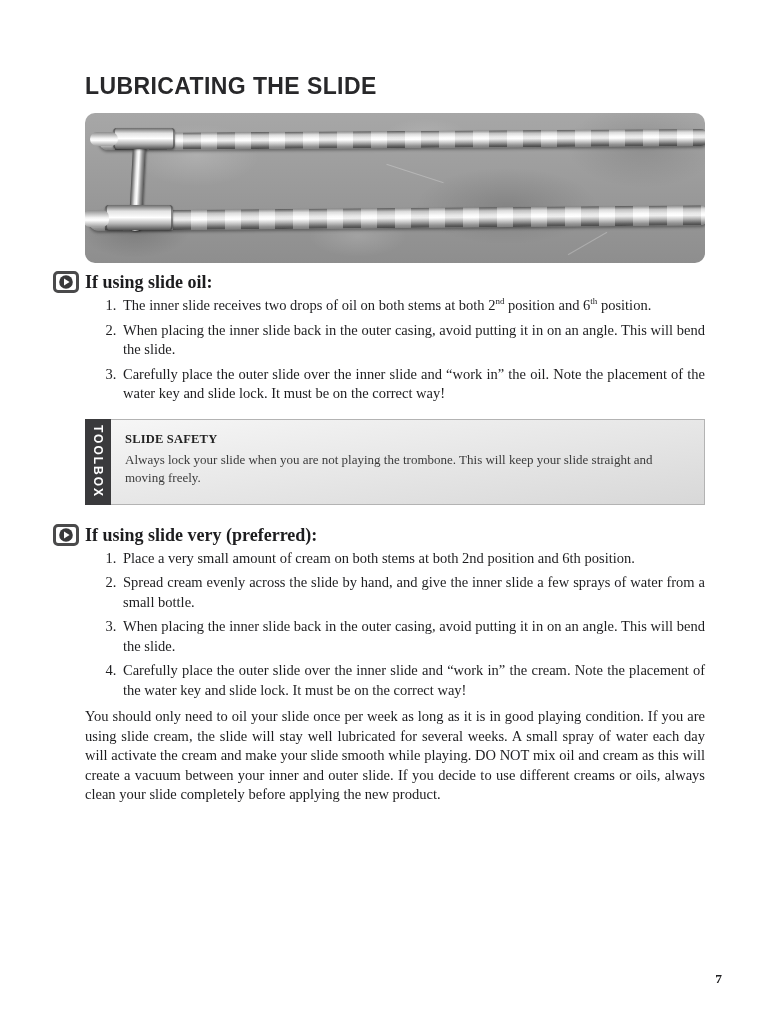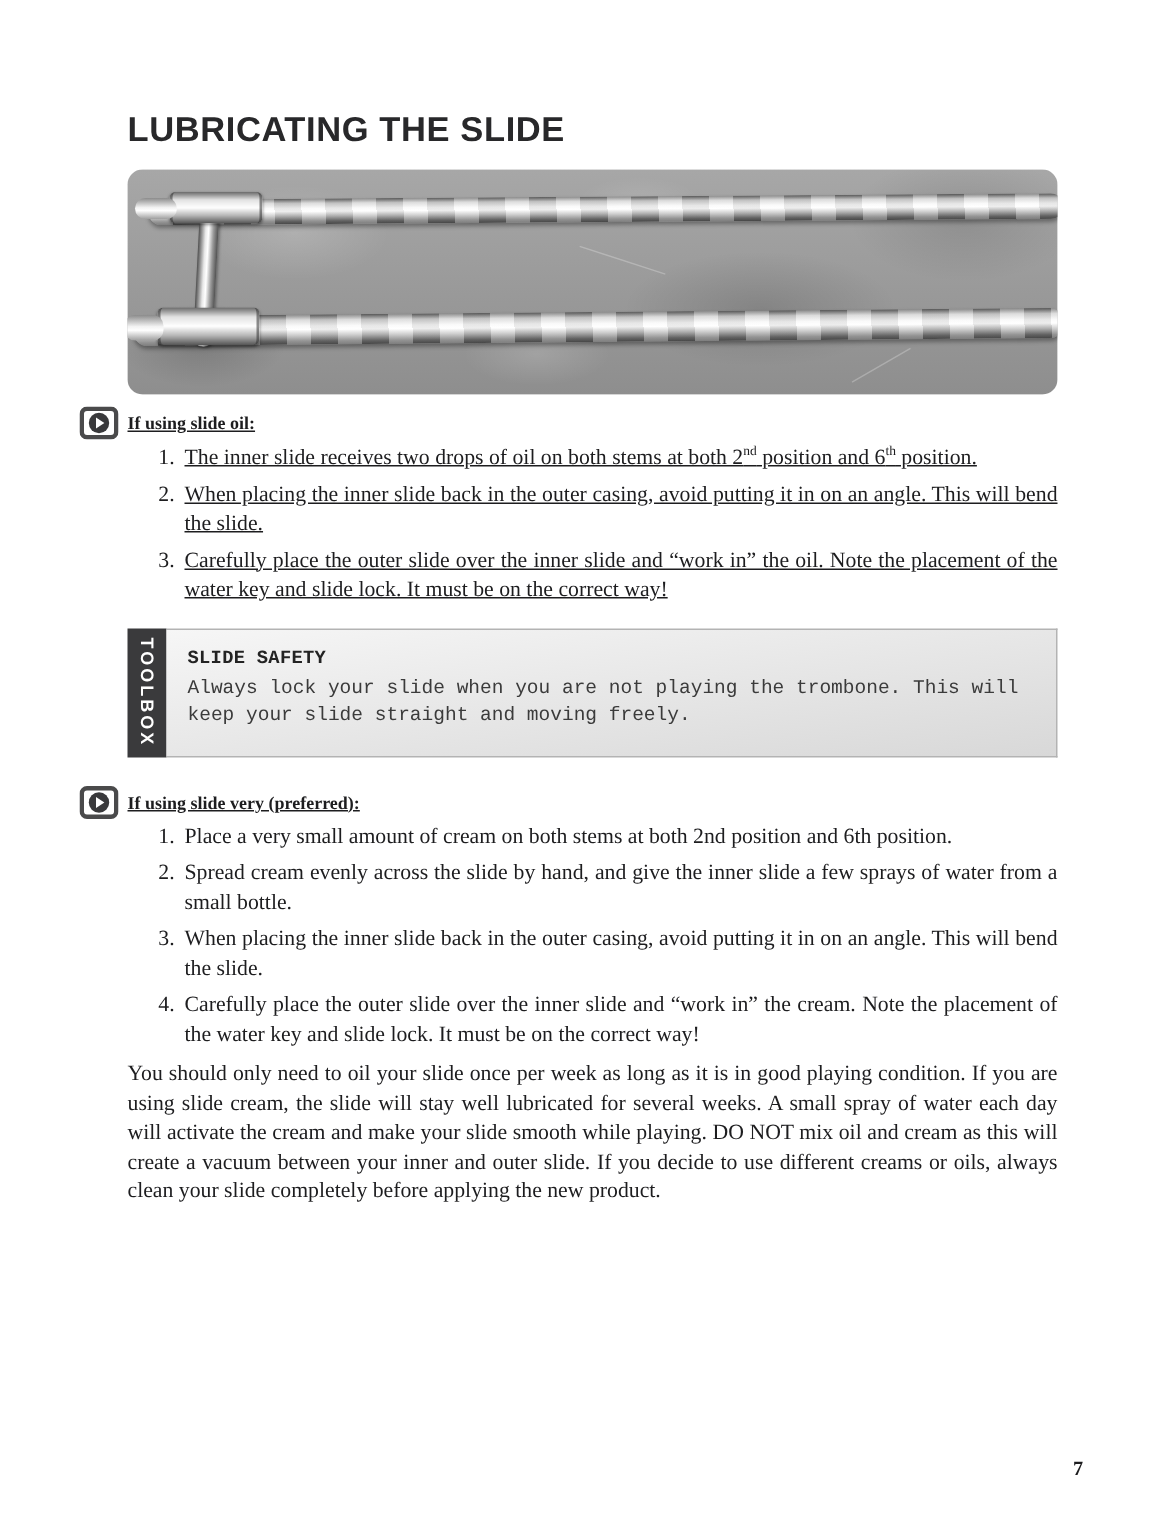--- a/index.html
+++ b/index.html
@@ -53,41 +53,41 @@
     background:linear-gradient(180deg,#8b8b8b,#f2f2f2 45%,#ffffff 60%,#9f9f9f);
   }
   .endcap.top{left:5px;top:19px;width:28px;height:14px;}
   .endcap.bottom{left:-2px;top:97px;width:26px;height:17px;}
   .scratch{position:absolute;background:rgba(255,255,255,.25);height:1px;}
   .scratch.s1{left:300px;top:60px;width:60px;transform:rotate(18deg);}
   .scratch.s2{left:480px;top:130px;width:45px;transform:rotate(-30deg);}
   
   p.body{font-size:14.5px;line-height:19.5px;text-align:justify;margin:0 0 8px 0;}
   .section-head{
-    position:relative;font-weight:bold;font-size:12px;line-height:19px;margin:0 0 4px 0;text-decoration:underline;
+    position:relative;font-weight:bold;font-size:18px;line-height:19px;margin:0 0 4px 0;
   }
   .vicon{position:absolute;left:-32px;top:-2px;width:26px;height:22px;}
   ol.steps{margin:0;padding:0 0 0 35px;font-size:14.5px;line-height:19.5px;}
   ol.steps li{margin-bottom:5px;padding-left:3px;text-align:justify;}
   ol.steps li sup{font-size:62%;line-height:0;}
-  ol.steps.oil{margin-bottom:15px;text-decoration:underline;}
+  ol.steps.oil{margin-bottom:15px;}
   ol.steps.cream{margin-bottom:7px;}
   
   .toolbox{display:flex;margin:15px 0 21px 0;min-height:86px;}
   .toolbox-bar{
     width:26px;background:#3a3a3c;display:flex;align-items:center;justify-content:center;
   }
   .toolbox-bar span{
     writing-mode:vertical-rl;font-family:"Liberation Sans", sans-serif;
     font-weight:bold;font-size:12px;letter-spacing:2px;color:#ffffff;
   }
   .toolbox-box{
     flex:1;border:1px solid #b3b3b3;border-left:none;
     background:linear-gradient(to bottom right,#f6f6f6,#d8d8d8);
-    padding:12px 16px 10px 14px;font-family:Liberation Mono, monospace;
+    padding:12px 16px 10px 14px;font-family:Liberation Serif, serif;
   }
   .toolbox-heading{font-size:12.5px;font-weight:bold;color:#232323;margin:0 0 4px 0;letter-spacing:.2px;}
   .toolbox-body{font-size:13px;line-height:18.5px;color:#3b3b3b;margin:0;}
   
   .page-num{
     position:absolute;right:46px;top:971px;font-size:13.5px;font-weight:600;
     font-family:"Liberation Serif", serif;color:#1d1d1f;
   }
   p.closing{margin-bottom:0;}
 </style>

